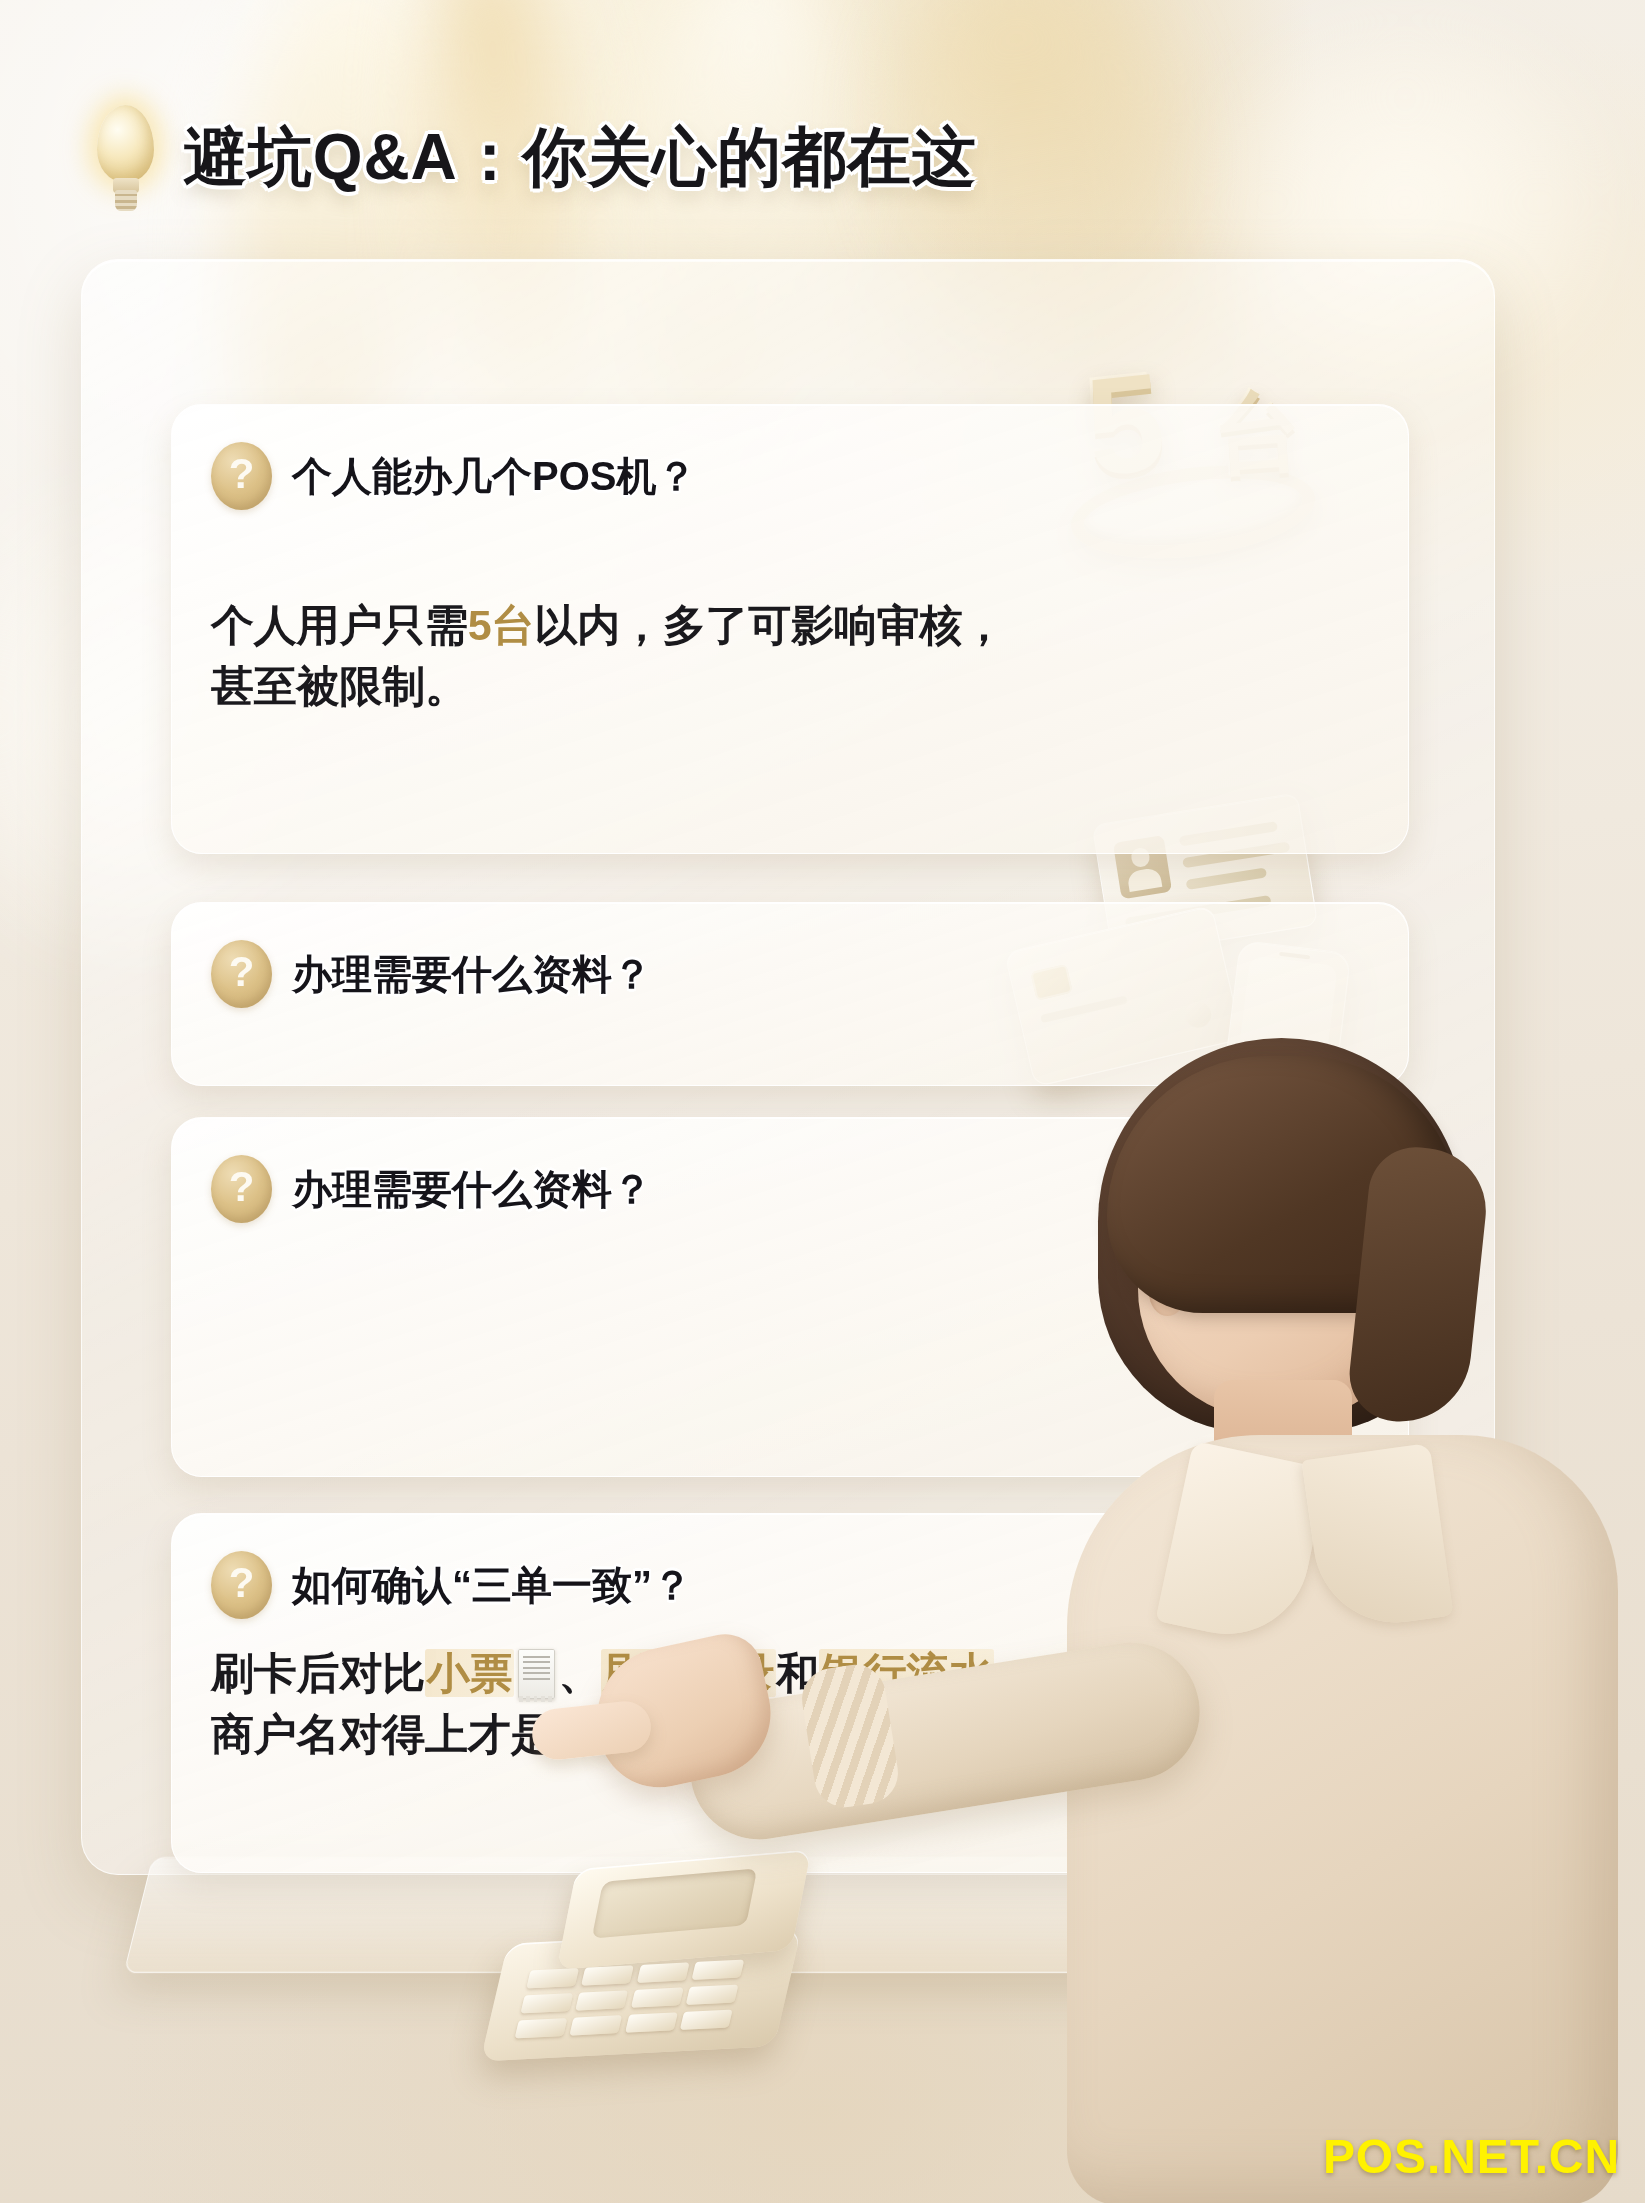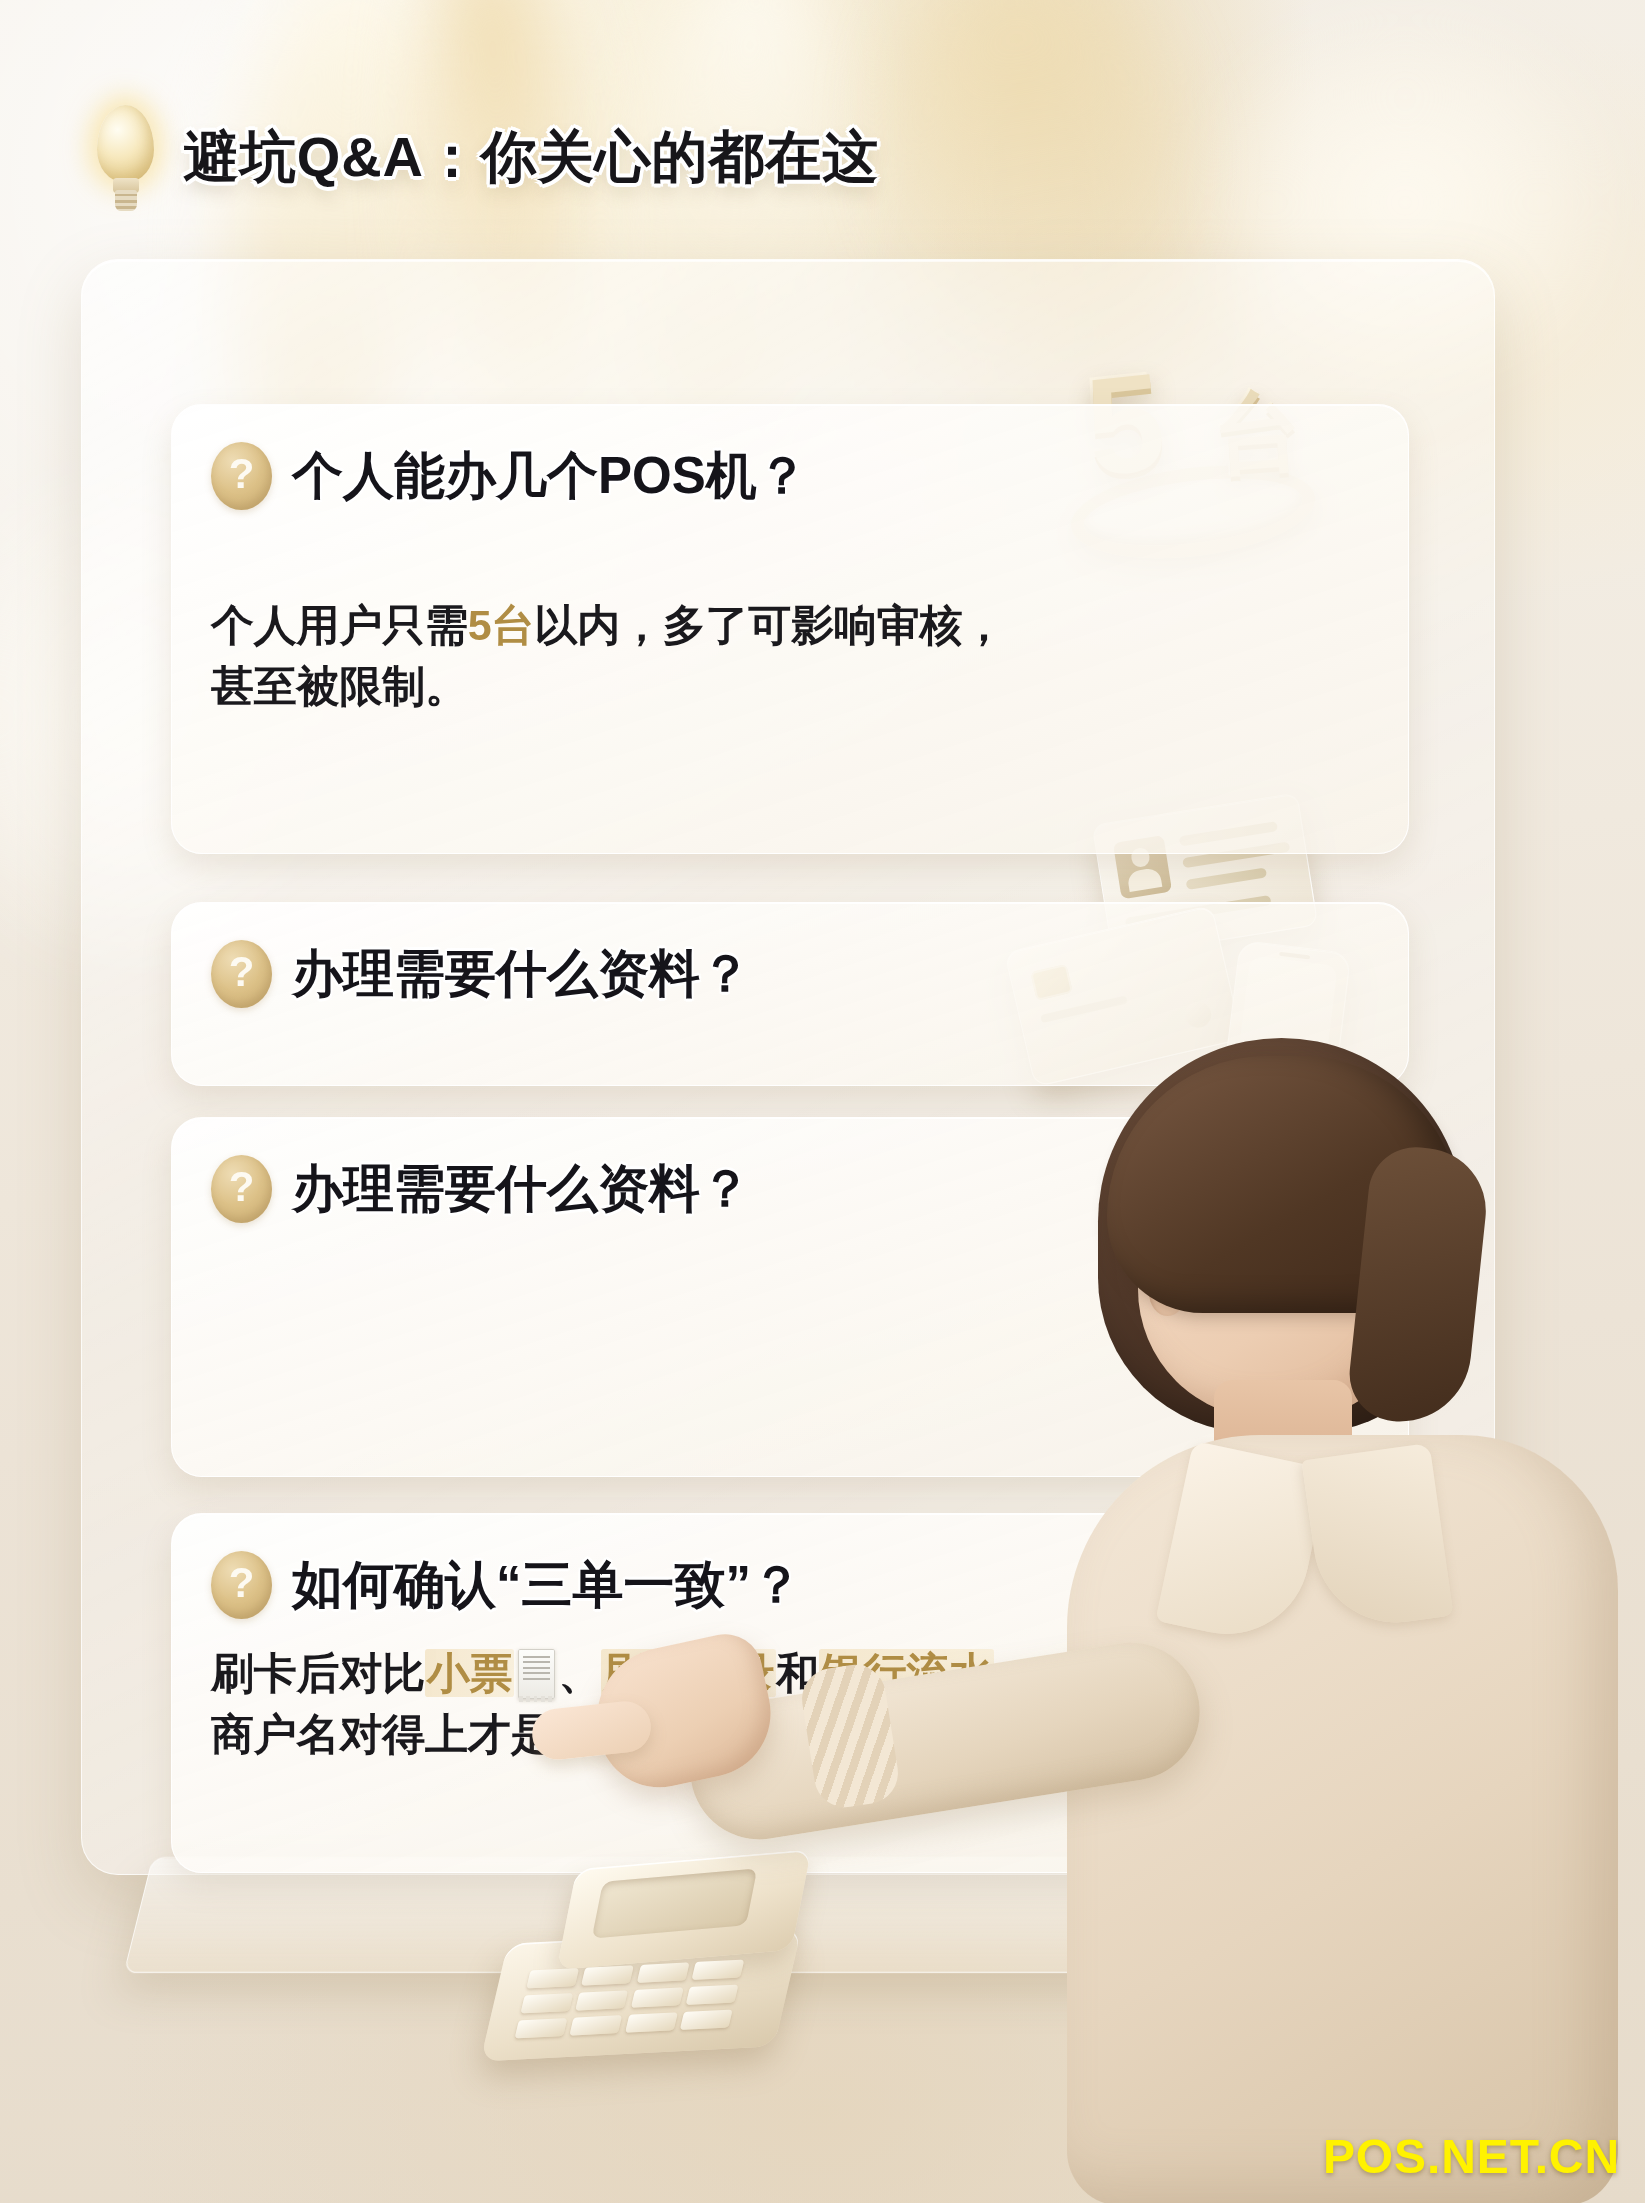--- a/index.html
+++ b/index.html
@@ -57,21 +57,21 @@
   .bulb .neck {
     position:absolute; left:25px; top:75px; width:26px; height:14.7px;
     background:linear-gradient(180deg,#efe3c7,#d7c49a); border-radius:3.7px;
   }
   .bulb .base {
     position:absolute; left:27px; top:87px; width:22px; height:21px;
     border-radius:2.8px 2.8px 6.4px 6.4px;
     background:repeating-linear-gradient(180deg,#e6dbc2 0 3.7px,#c9b68f 3.7px 6.4px);
   }
   .title-text {
-    font-size:56px; font-weight:bold; color:#17161a; letter-spacing:0.9px;
+    font-size:64px; font-weight:bold; color:#17161a; letter-spacing:0.9px;
     white-space:nowrap; line-height:1;
     text-shadow:
       -2.8px -2.8px 0 #fff, 2.8px -2.8px 0 #fff, -2.8px 2.8px 0 #fff, 2.8px 2.8px 0 #fff,
       0 -3.7px 0 #fff, 0 3.7px 0 #fff, -3.7px 0 0 #fff, 3.7px 0 0 #fff,
       0 9.2px 16.5px rgba(140,118,80,.30);
   }
 
   
   .panel {
     position:absolute; left:81px; top:259px; width:1414px; height:1616px;
@@ -106,21 +106,21 @@
   .q-row { display:flex; align-items:center; gap:20px; }
   .q-badge {
     flex:0 0 auto; width:61px; height:68px; border-radius:50%;
     background:radial-gradient(circle at 36% 28%, #eedcb4 0%, #ddc289 48%, #cdae72 100%);
     box-shadow:inset -2.8px -4.6px 9.2px rgba(168,140,88,.45), 0 2.8px 7.3px rgba(170,142,95,.25);
     display:flex; align-items:center; justify-content:center;
     color:#fdfaf2; font-size:42px; font-weight:bold; line-height:1;
     padding-bottom:3.7px;
   }
   .q-text {
-    position:relative; font-size:51px; font-weight:bold; color:#15141a;
+    position:relative; font-size:40px; font-weight:bold; color:#15141a;
     line-height:1.12; white-space:nowrap;
     text-shadow:-1.8px -1.8px 0 #fff,1.8px -1.8px 0 #fff,-1.8px 1.8px 0 #fff,1.8px 1.8px 0 #fff,0 2.8px 0 #fff,0 -2.8px 0 #fff;
   }
   .q-text::before {
     content:""; position:absolute; left:-5.5px; right:-9.2px; bottom:-1.8px; height:27.5px;
     background:linear-gradient(90deg, rgba(235,214,174,.85), rgba(240,224,192,.62));
     border-radius:2.8px; z-index:-1;
   }
 
   .a-text {

